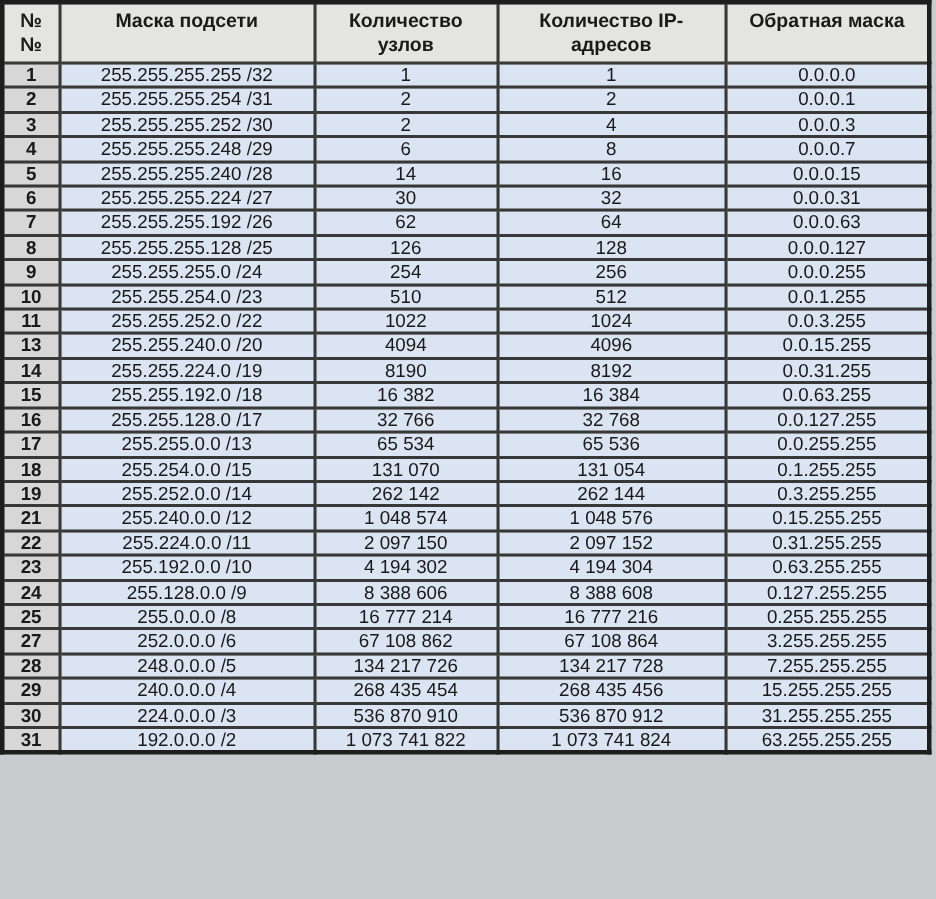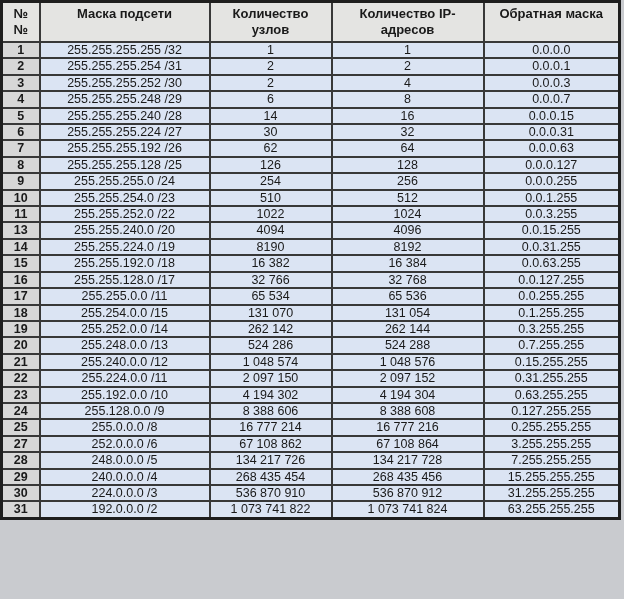--- a/index.html
+++ b/index.html
@@ -182,47 +182,40 @@
         </tr>
         <tr>
           <td class="num">16</td>
           <td class="data">255.255.128.0 /17</td>
           <td class="data">32 766</td>
           <td class="data">32 768</td>
           <td class="data">0.0.127.255</td>
         </tr>
         <tr>
           <td class="num">17</td>
-          <td class="data">255.255.0.0 /11</td>
+          <td class="data">255.255.0.0 /13</td>
           <td class="data">65 534</td>
           <td class="data">65 536</td>
           <td class="data">0.0.255.255</td>
         </tr>
         <tr>
           <td class="num">18</td>
           <td class="data">255.254.0.0 /15</td>
           <td class="data">131 070</td>
           <td class="data">131 054</td>
           <td class="data">0.1.255.255</td>
         </tr>
         <tr>
           <td class="num">19</td>
           <td class="data">255.252.0.0 /14</td>
           <td class="data">262 142</td>
           <td class="data">262 144</td>
           <td class="data">0.3.255.255</td>
         </tr>
         <tr>
-          <td class="num">20</td>
-          <td class="data">255.248.0.0 /13</td>
-          <td class="data">524 286</td>
-          <td class="data">524 288</td>
-          <td class="data">0.7.255.255</td>
-        </tr>
-        <tr>
           <td class="num">21</td>
           <td class="data">255.240.0.0 /12</td>
           <td class="data">1 048 574</td>
           <td class="data">1 048 576</td>
           <td class="data">0.15.255.255</td>
         </tr>
         <tr>
           <td class="num">22</td>
           <td class="data">255.224.0.0 /11</td>
           <td class="data">2 097 150</td>

